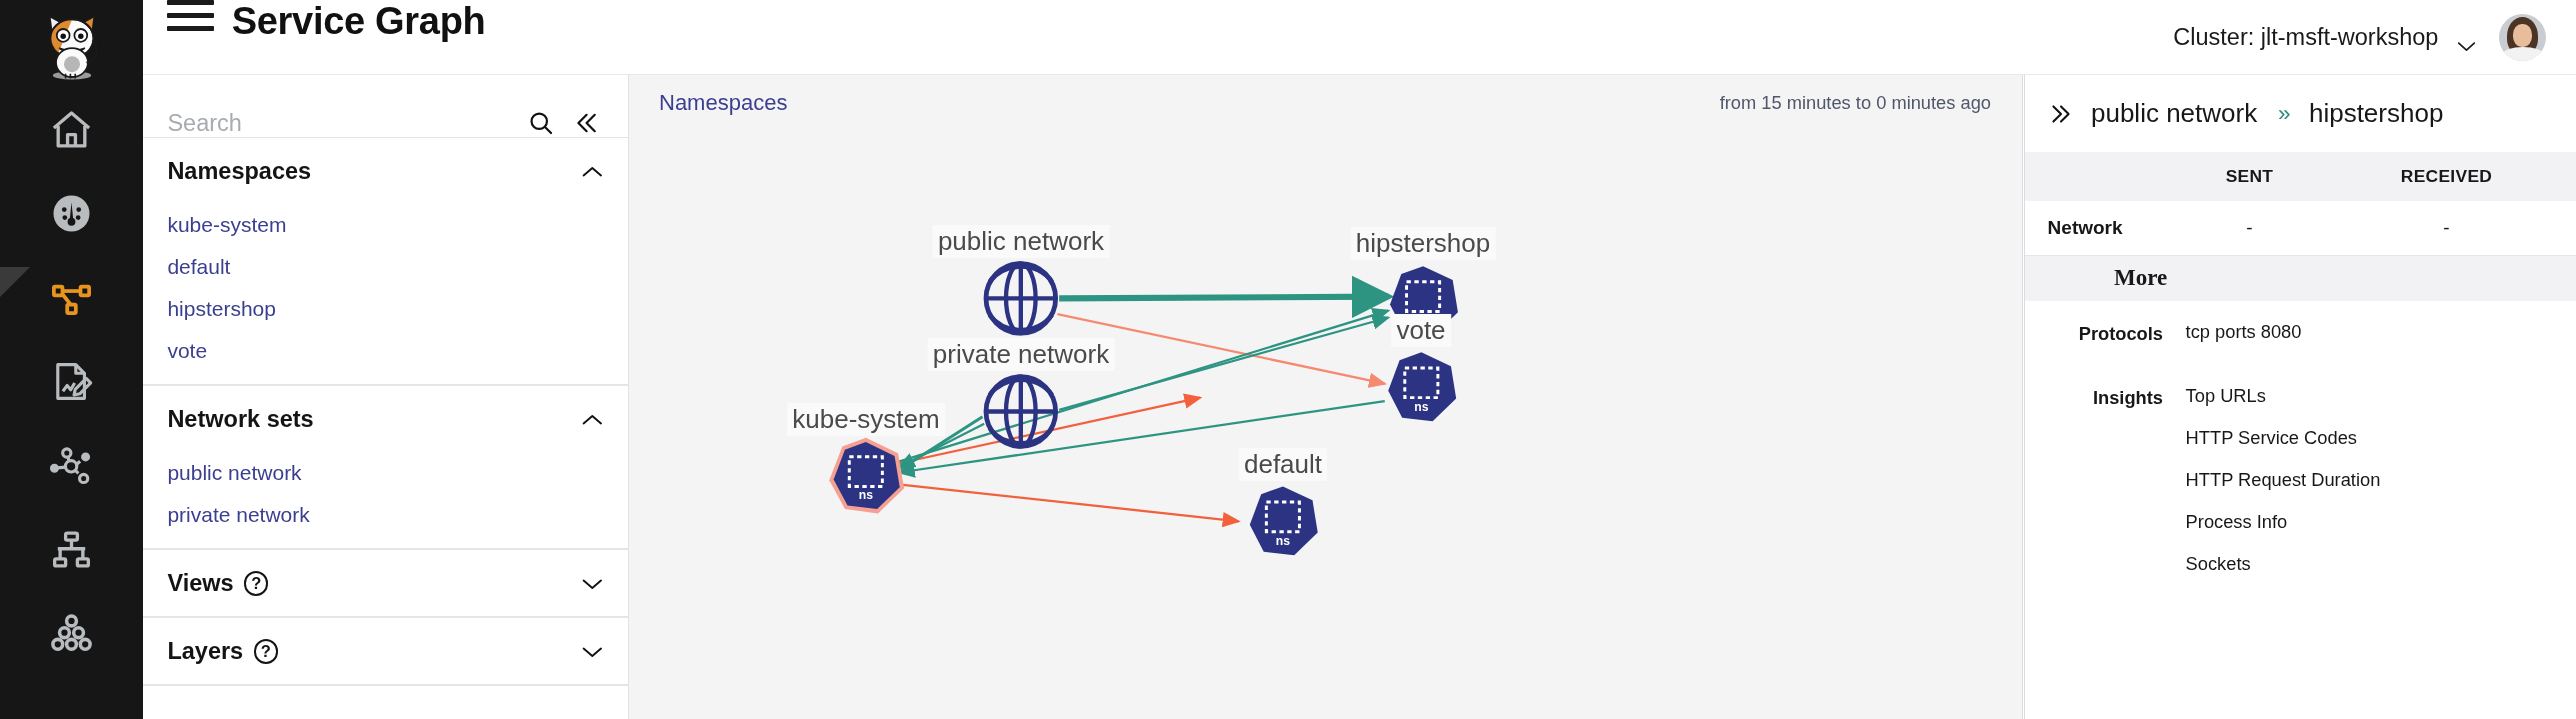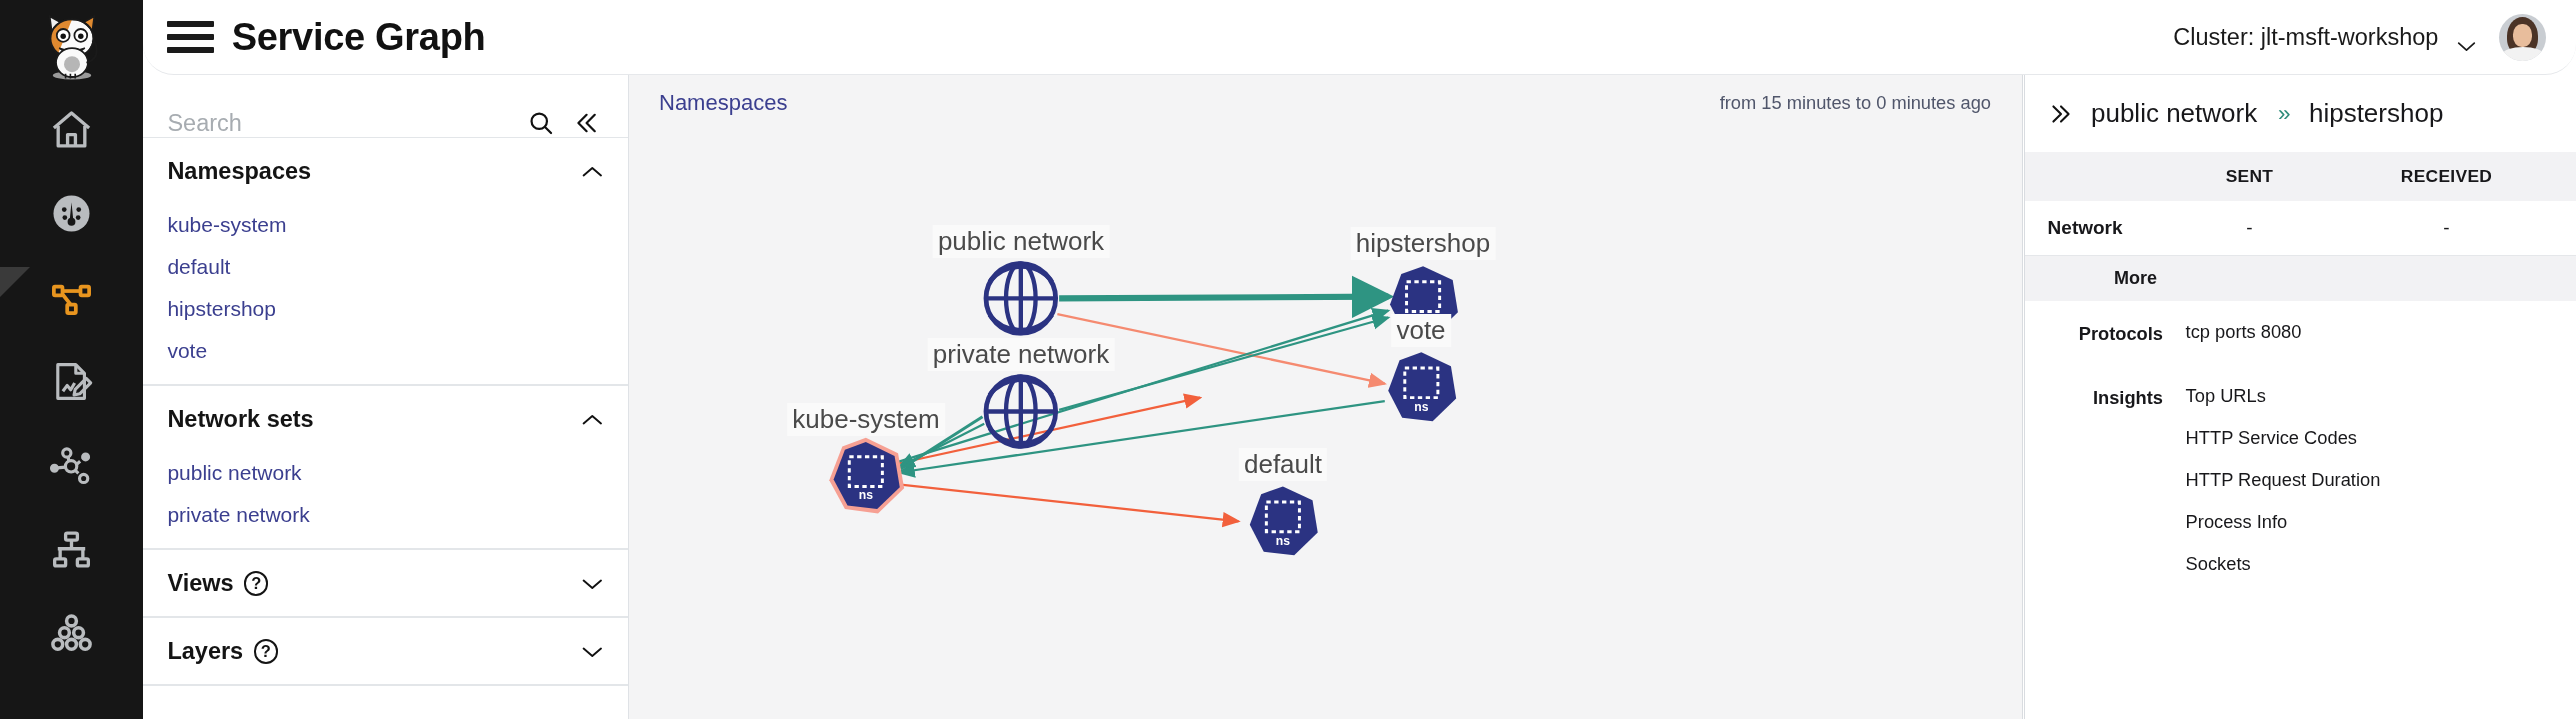--- a/index.html
+++ b/index.html
@@ -29,22 +29,22 @@
   .rail-item.active::before{
     content:""; position:absolute; left:0; top: 12.2px;
     width:0; height:0;
     border-left: 30px solid #3a3a3a;
     border-bottom: 30px solid transparent;
   }
 
   
   .topbar {
     position:absolute; left:143px; top:0; width: 2433px; height: 75px;
-    background:#fff; display:flex; align-items:center;
-    border-bottom: 0.9px solid #e6e8eb; z-index: 4; border-radius: 31px;
+    background:#fff; display:flex; 
+    border-bottom: 0.9px solid #e6e8eb; z-index: 4;
   }
   .hamburger { margin-left: 21px; width:52px; cursor:pointer; display:flex; flex-direction:column; gap:7.8px; align-items:center;}
   .hamburger i { display:block; width: 47px; height: 5.2px; background:#1a1a1a; border-radius:0.9px;}
   .app-title {
     font-size: 38px; font-weight: 700; color:#111; letter-spacing:-0.3px;
     margin-left: 15.7px; white-space:nowrap;
   }
   .topbar-right {
     margin-left:auto; display:flex; align-items:center; gap: 22.6px; padding-right: 30px;
   }
@@ -127,21 +127,21 @@
     letter-spacing: 0.3px; padding: 14px 0; text-align:center; height: 49px;
   }
   .tbl thead th.lbl { width: 157px; }
   .tbl tbody td {
     font-size: 19px; color:#18181b; text-align:center; height: 54px;
     border-bottom: 1.7px solid #e5e7ea; padding: 0;
   }
   .tbl tbody td.lbl { font-weight: 700; text-align:left; padding-left: 22.6px; }
   .more-band {
     background:#f2f2f4; height: 45px; display:flex; align-items:center;
-    padding-left: 89px; font-size: 18px; font-weight:700; color:#18181b;
+    padding-left: 89px; font-size: 23px; font-weight:700; color:#18181b;font-family:Liberation Serif, serif;
   }
   .kv { display:flex; padding: 0 0 0 22.6px; }
   .kv .k {
     width: 138px; flex:0 0 138px; text-align:right; font-size:18.3px;
     font-weight:700; color:#18181b; padding-top: 22.6px; padding-right: 22.6px;
   }
   .kv .v { padding-top: 22.6px; }
   .kv .v div { font-size: 18.3px; color:#18181b; line-height: 1; margin-bottom: 23.5px; cursor:pointer;}
   .kv .v div.plain { cursor: default; }
 </style>

